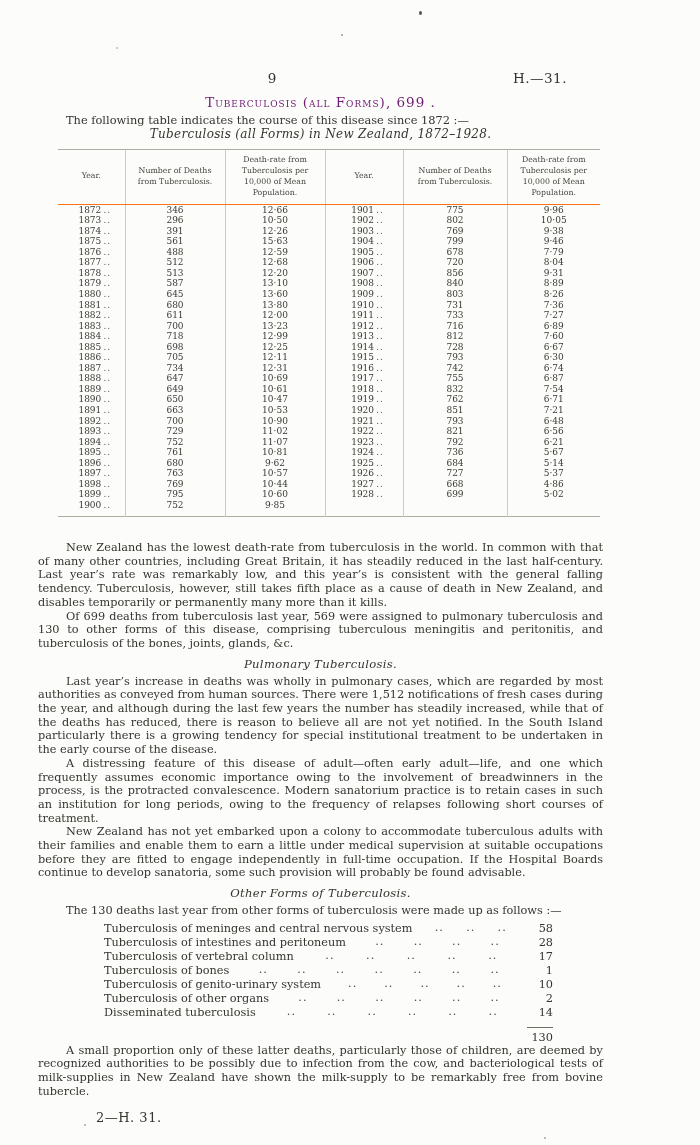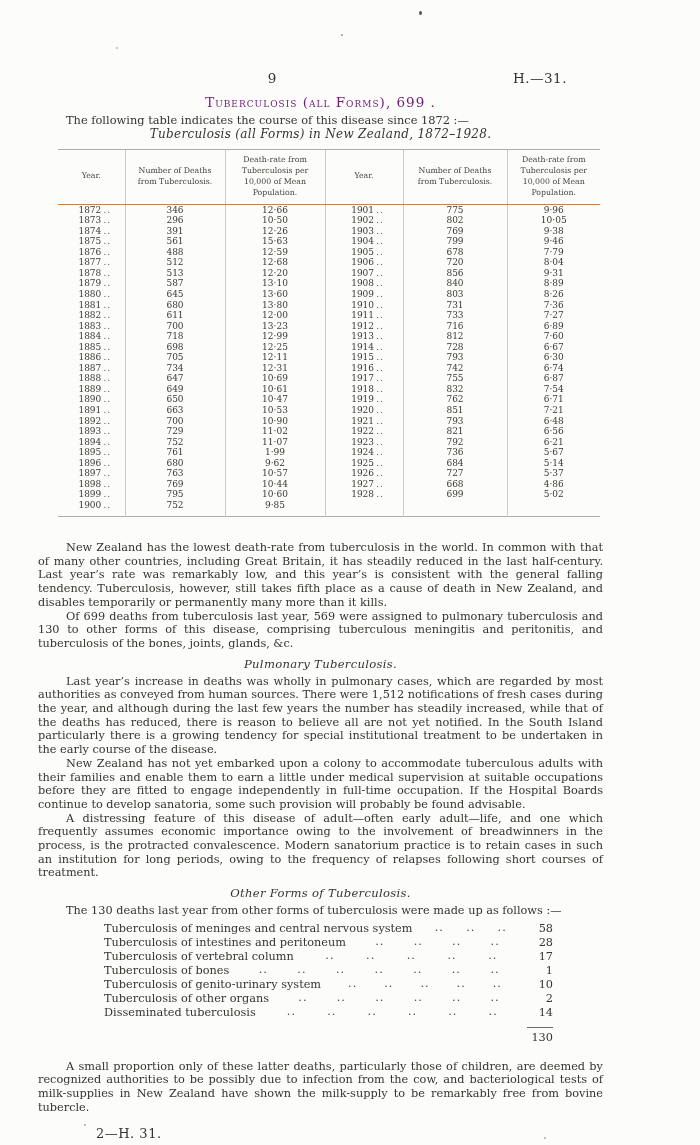--- a/index.html
+++ b/index.html
@@ -31,21 +31,21 @@
   .tb td.year { text-align:center; }
   .tb td.year .yr { display:inline-block; min-width:32px; padding-left:5px; }
   .tb td.year .ldr { color:#5a5a52; letter-spacing:1px; }
   .tb tr.spacer td { height:6px; line-height:6px; }
   
   .par { font-size:11.3px; line-height:13.7px; text-align:justify; text-indent:28px; margin-top:0; }
   .par.first { margin-top:24px; }
   .sub-head { font-style:italic; font-weight:normal; text-align:center; font-size:11.6px;
     margin:6px 0 4px 0; letter-spacing:0.3px; }
   
-  .of-list { margin:4px 50px 16px 66px; font-size:11.3px; }
+  .of-list { margin:4px 50px 0 66px; font-size:11.3px; }
   .of-row { display:flex; align-items:baseline; height:14.1px; }
   .of-label { white-space:nowrap; }
   .of-leader { flex:1; display:flex; justify-content:space-evenly; color:#4a4a42; letter-spacing:1px; }
   .of-leader span { transform:translateY(-1px); }
   .of-val { min-width:24px; text-align:right; }
   .of-total-rule { width:26px; height:0; border-top:1px solid #6d6d64; margin:6px 0 3px auto; }
   .of-total { text-align:right; font-size:11.3px; margin-right:0; }
   
   .sig { font-size:13px; margin:12px 0 0 58px; letter-spacing:0.5px; }
   
@@ -273,21 +273,21 @@
             <td class="year"><span class="yr">1894</span><span class="ldr">..</span></td>
             <td>752</td>
             <td>11·07</td>
             <td class="year"><span class="yr">1923</span><span class="ldr">..</span></td>
             <td>792</td>
             <td>6·21</td>
           </tr>
           <tr>
             <td class="year"><span class="yr">1895</span><span class="ldr">..</span></td>
             <td>761</td>
-            <td>1·99</td>
+            <td>10·81</td>
             <td class="year"><span class="yr">1924</span><span class="ldr">..</span></td>
             <td>736</td>
             <td>5·67</td>
           </tr>
           <tr>
             <td class="year"><span class="yr">1896</span><span class="ldr">..</span></td>
             <td>680</td>
             <td>9·62</td>
             <td class="year"><span class="yr">1925</span><span class="ldr">..</span></td>
             <td>684</td>
@@ -334,22 +334,22 @@
             <td></td>
           </tr>
         </tbody>
     </table>
 
     <p class="par first">New Zealand has the lowest death-rate from tuberculosis in the world.  In common with that of many other countries, including Great Britain, it has steadily reduced in the last half-century. Last year’s rate was remarkably low, and this year’s is consistent with the general falling tendency. Tuberculosis, however, still takes fifth place as a cause of death in New Zealand, and disables temporarily or permanently many more than it kills.</p>
     <p class="par">Of 699 deaths from tuberculosis last year, 569 were assigned to pulmonary tuberculosis and 130 to other forms of this disease, comprising tuberculous meningitis and peritonitis, and tuberculosis of the bones, joints, glands, &amp;c.</p>
 
     <h3 class="sub-head">Pulmonary Tuberculosis.</h3>
     <p class="par">Last year’s increase in deaths was wholly in pulmonary cases, which are regarded by most authorities as conveyed from human sources.  There were 1,512 notifications of fresh cases during the year, and although during the last few years the number has steadily increased, while that of the deaths has reduced, there is reason to believe all are not yet notified.  In the South Island particularly there is a growing tendency for special institutional treatment to be undertaken in the early course of the disease.</p>
+    <p class="par">A distressing feature of this disease of adult—often early adult—life, and one which frequently assumes economic importance owing to the involvement of breadwinners in the process, is the protracted convalescence.  Modern sanatorium practice is to retain cases in such an institution for long periods, owing to the frequency of relapses following short courses of treatment.</p>
     <p class="par">New Zealand has not yet embarked upon a colony to accommodate tuberculous adults with their families and enable them to earn a little under medical supervision at suitable occupations before they are fitted to engage independently in full-time occupation.  If the Hospital Boards continue to develop sanatoria, some such provision will probably be found advisable.</p>
-    <p class="par">A distressing feature of this disease of adult—often early adult—life, and one which frequently assumes economic importance owing to the involvement of breadwinners in the process, is the protracted convalescence.  Modern sanatorium practice is to retain cases in such an institution for long periods, owing to the frequency of relapses following short courses of treatment.</p>
 
     <h3 class="sub-head">Other Forms of Tuberculosis.</h3>
     <p class="par">The 130 deaths last year from other forms of tuberculosis were made up as follows :—</p>
 
     <div class="of-list">
       <div id="of-items">
           <div class="of-row">
             <span class="of-label">Tuberculosis of meninges and central nervous system</span>
             <span class="of-leader">
               <span>..</span>

